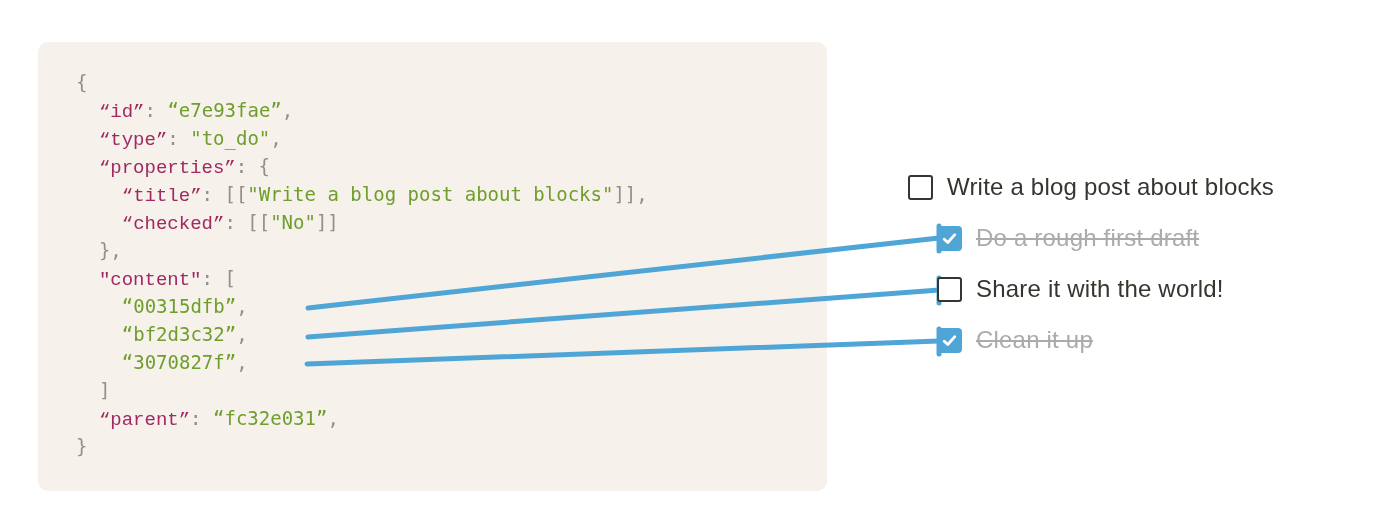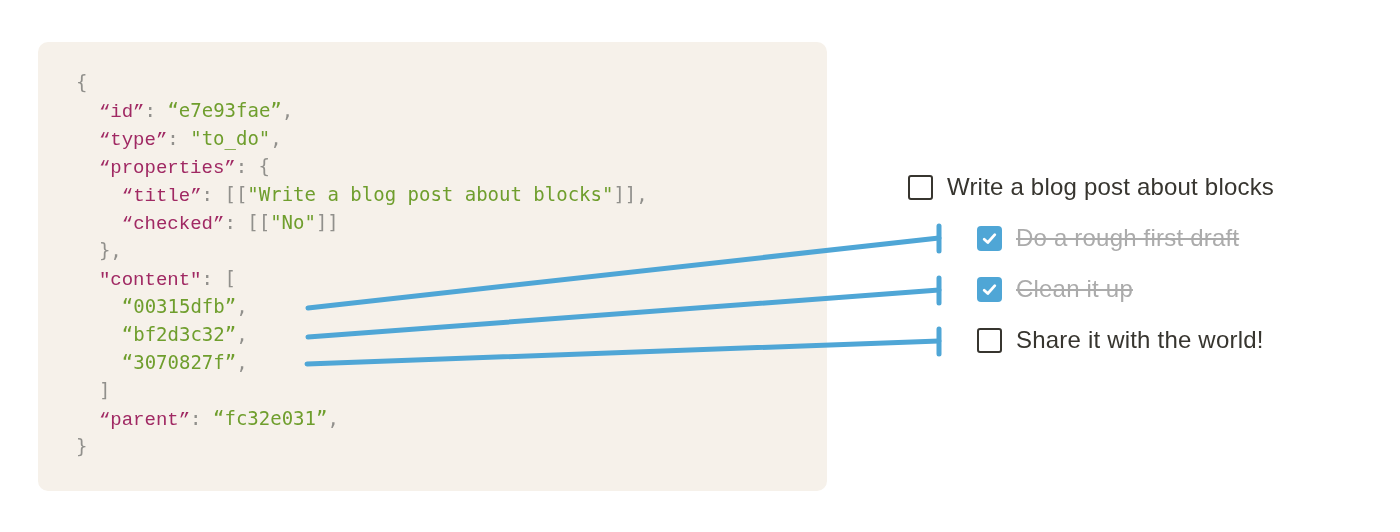--- a/index.html
+++ b/index.html
@@ -31,21 +31,21 @@
   
   .connector-svg { position: absolute; left: 0; top: 0; pointer-events: none; }
   .connector { stroke: var(--accent-blue, #4fa6d6); stroke-width: 5; stroke-linecap: round; }
 
   
   .todo-list {
     position: absolute; left: 908px; top: 174px;
     display: flex; flex-direction: column; gap: 25px;
   }
   .todo-item { display: flex; align-items: center; height: 26px; }
-  .todo-item.indented { margin-left: 69px; }
+  .todo-item.indented { margin-left: 29px; }
   .checkbox {
     width: 25px; height: 25px; flex: 0 0 25px;
     display: flex; align-items: center; justify-content: center;
     border-radius: 3px;
   }
   .checkbox.unchecked { border: 2.5px solid var(--todo-text, #37352f); background: #ffffff; }
   .checkbox.checked   { background: var(--accent-blue, #4fa6d6); border-radius: 4px; }
   .checkbox svg { display: block; }
   .todo-label {
     margin-left: 14px; font-size: 24px; line-height: 26px;
@@ -82,26 +82,26 @@
       </div>
       <div class="todo-item indented">
         <span class="checkbox checked">
           <svg width="17" height="17" viewBox="0 0 16 16">
             <path d="M3 8.6 L6.4 11.8 L13 4.4" fill="none" stroke="#ffffff" stroke-width="2.6" stroke-linecap="round" stroke-linejoin="round"></path>
           </svg>
         </span>
         <span class="todo-label done">Do a rough first draft</span>
       </div>
       <div class="todo-item indented">
+        <span class="checkbox unchecked"></span>
+        <span class="todo-label">Share it with the world!</span>
+      </div>
+      <div class="todo-item indented">
         <span class="checkbox checked">
           <svg width="17" height="17" viewBox="0 0 16 16">
             <path d="M3 8.6 L6.4 11.8 L13 4.4" fill="none" stroke="#ffffff" stroke-width="2.6" stroke-linecap="round" stroke-linejoin="round"></path>
           </svg>
         </span>
         <span class="todo-label done">Clean it up</span>
       </div>
-      <div class="todo-item indented">
-        <span class="checkbox unchecked"></span>
-        <span class="todo-label">Share it with the world!</span>
-      </div>
     </div>
 
 </div>
 
 </body></html>

